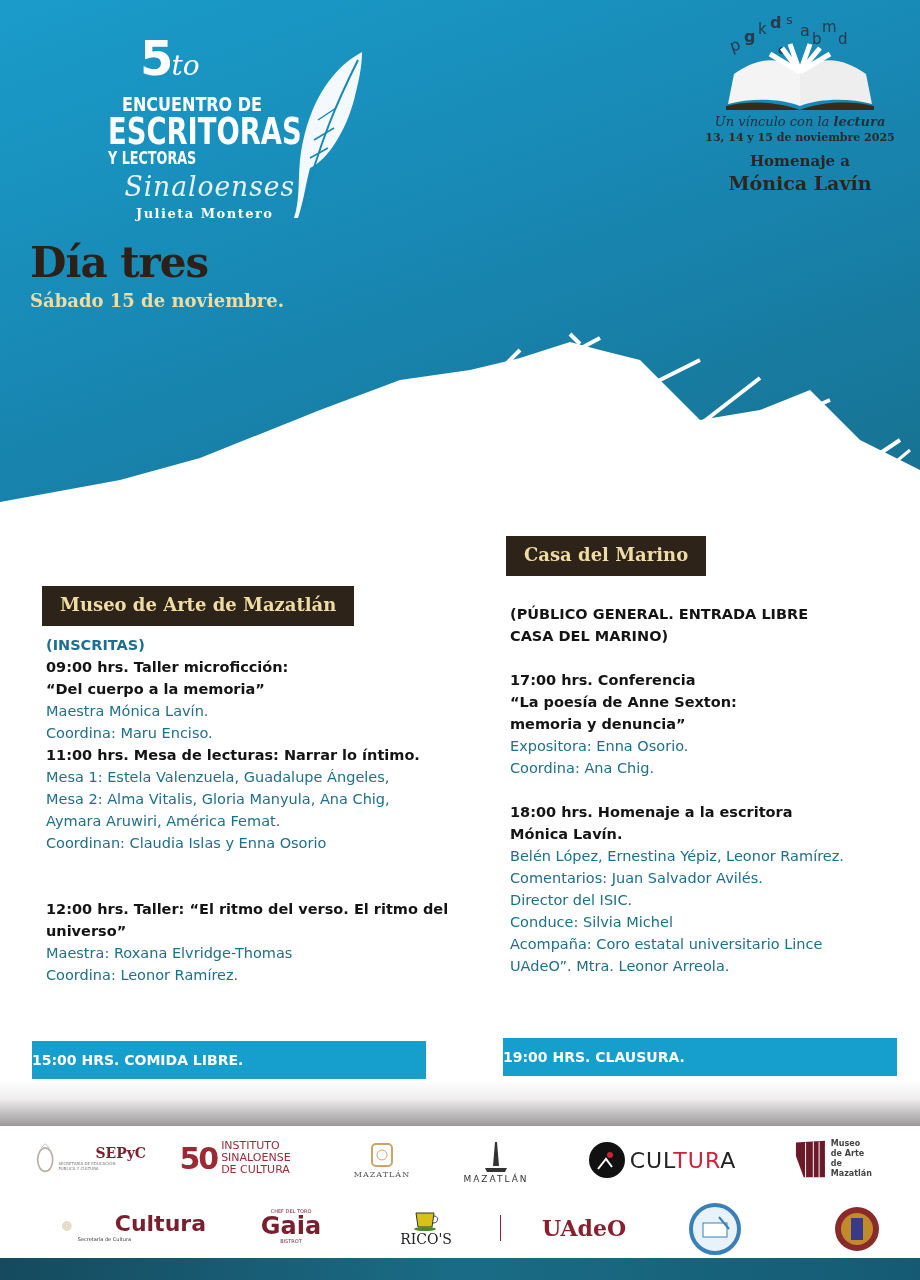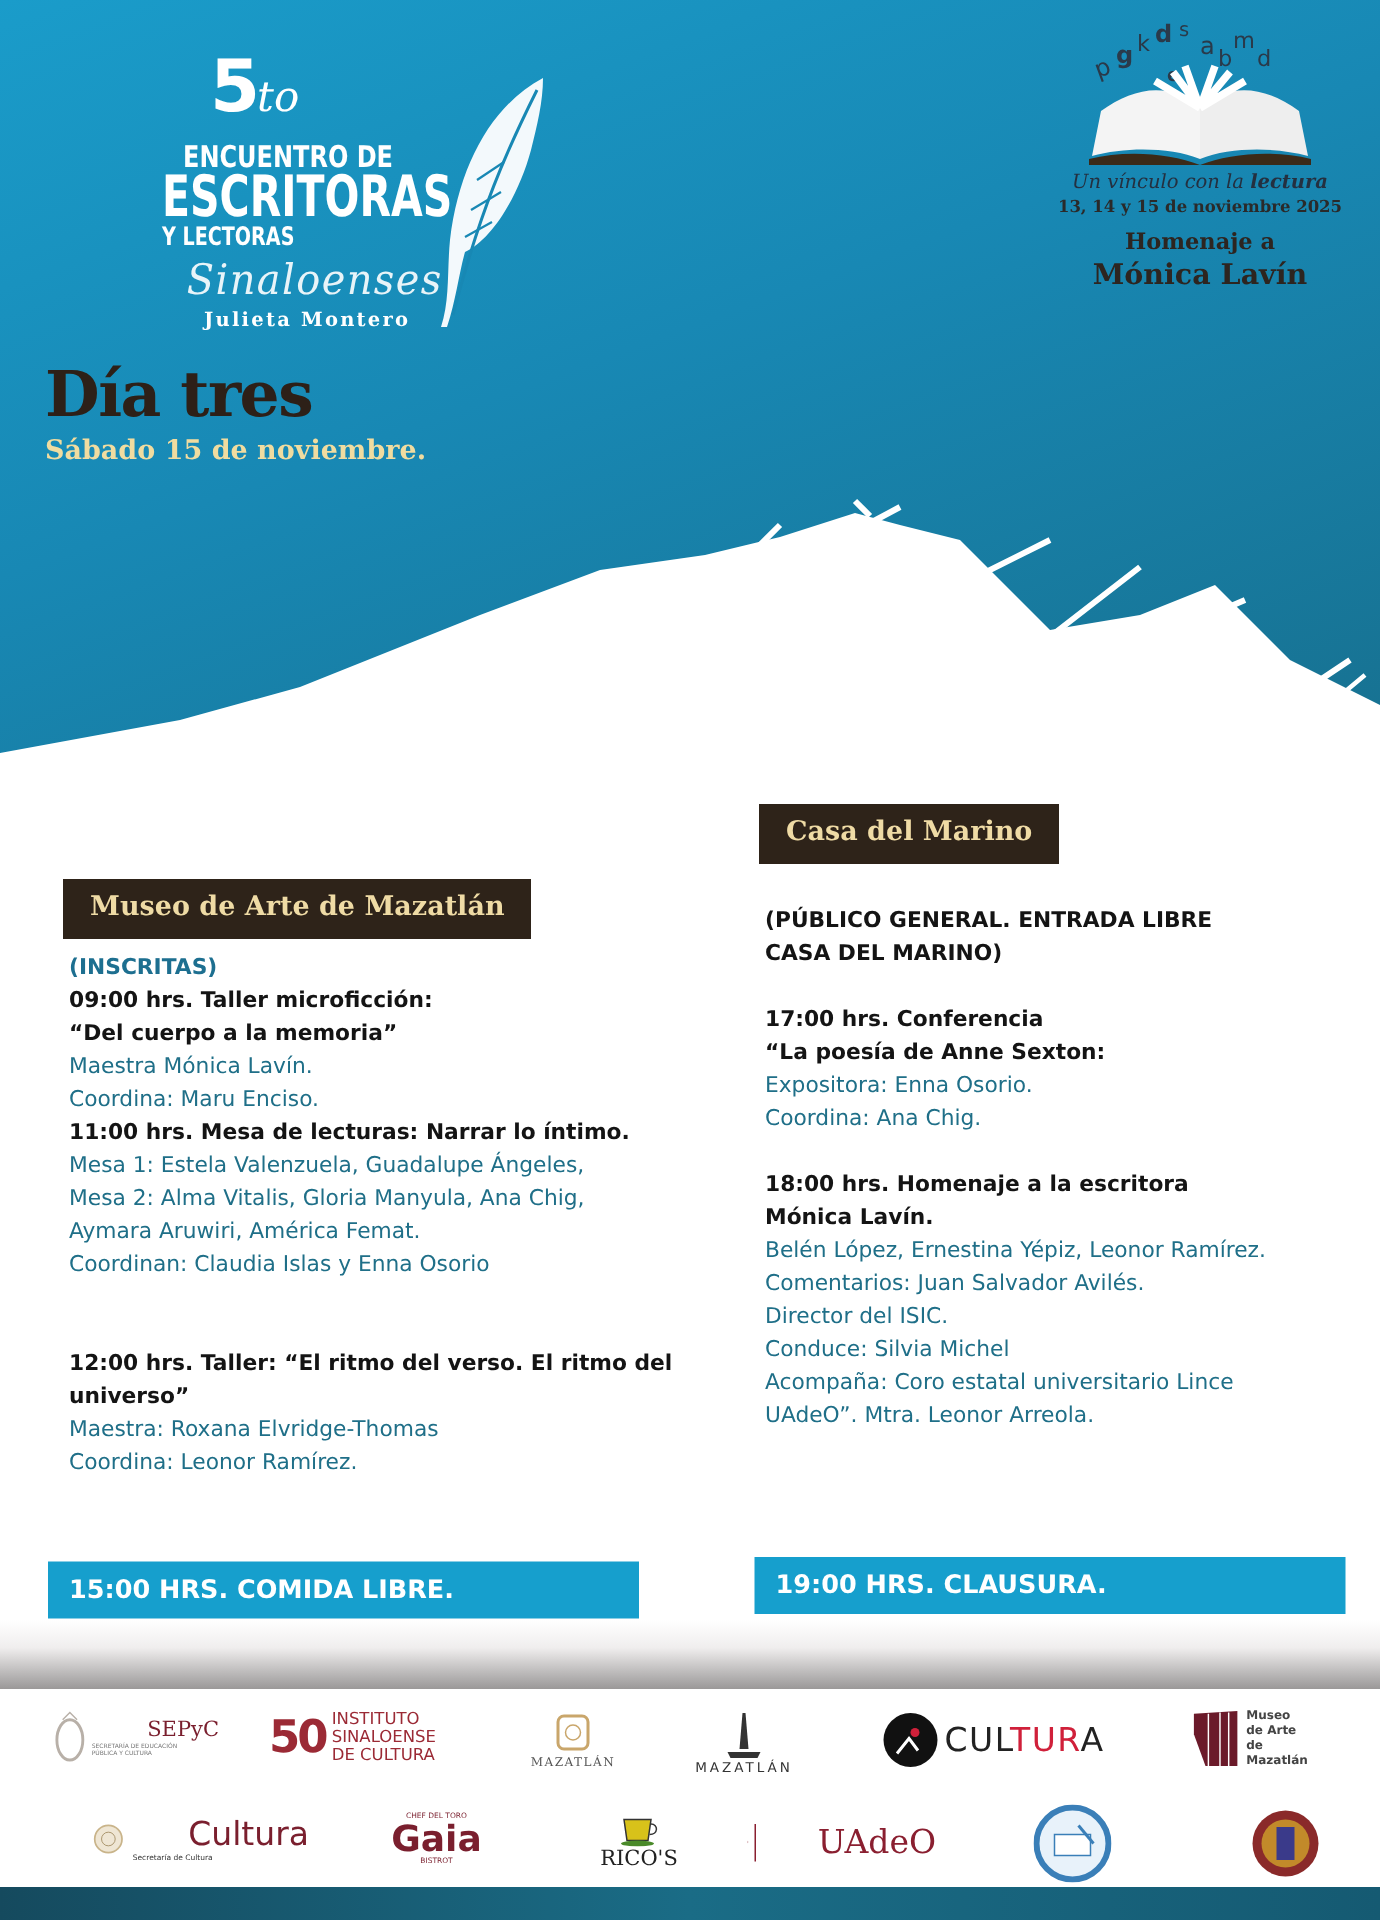--- a/index.html
+++ b/index.html
@@ -46,33 +46,33 @@
   }
   .col { position: absolute; font-family: "DejaVu Sans", sans-serif; font-size: 14.5px; line-height: 22px; }
   .col .b { color: #141414; font-weight: bold; }
   .col .t { color: #1f6f88; }
   .col .h { color: #1d6f90; font-weight: bold; }
   .col .gap { height: 22px; }
   .col .gap2 { height: 44px; }
 
   .bar {
     position: absolute; background: #169fcd; color: #fff;
-    font-family: "DejaVu Sans", sans-serif; font-weight: bold; font-size: 17px;
-    height: 38px; line-height: 38px; padding-left: 14px; white-space: nowrap;
+    font-family: "DejaVu Sans", sans-serif; font-weight: bold; font-size: 14px;
+    height: 38px; line-height: 38px; white-space: nowrap;
   }
 
   .shadow-band {
     position: absolute; left: 0; top: 1080px; width: 920px; height: 46px;
     background: linear-gradient(180deg, #ffffff 0%, #f0eeee 40%, #9a9898 100%);
   }
 
   
   .sponsors { position: absolute; left: 0; top: 1126px; width: 920px; height: 134px; background: #fff; }
   .sp { position: absolute; display: flex; align-items: center; justify-content: center; }
-  .sp-text { font-family: "DejaVu Serif", serif; font-weight: normal; color: #7a1f2e; margin-left: 37px; }
+  .sp-text { font-family: "DejaVu Serif", serif; font-weight: bold; color: #7a1f2e; margin-left: 37px; }
   .footer-bar { position: absolute; left: 0; top: 1258px; width: 920px; height: 22px; background: linear-gradient(90deg, #154a5e, #1a6c86, #155a72); }
 </style>
 </head>
 <body>
 
 <div class="hero">
 
   <div class="logo-left">
     <div class="logo-5to"><span>5</span><span class="to">to</span></div>
     <div class="logo-line1">ENCUENTRO DE</div>
@@ -155,20 +155,21 @@
 <div class="section-tag" style="left:506px; top:536px;">Casa del Marino</div>
 
 <div class="col" style="left:510px; top:603px; width:400px;">
   <div class="b">(PÚBLICO GENERAL. ENTRADA LIBRE</div>
   <div class="b">CASA DEL MARINO)</div>
   <div class="gap"></div>
 
   <div>
     <div class="b">17:00 hrs. Conferencia</div>
     <div class="b">“La poesía de Anne Sexton:</div>
+    <div class="b">memoria y denuncia”</div>
     <div class="t">Expositora: Enna Osorio.</div>
     <div class="t">Coordina: Ana Chig.</div>
   </div>
   <div class="gap"></div>
 
   <div>
     <div class="b">18:00 hrs. Homenaje a la escritora</div>
     <div class="b">Mónica Lavín.</div>
     <div class="t">Belén López, Ernestina Yépiz, Leonor Ramírez.</div>
     <div class="t">Comentarios: Juan Salvador Avilés.</div>

